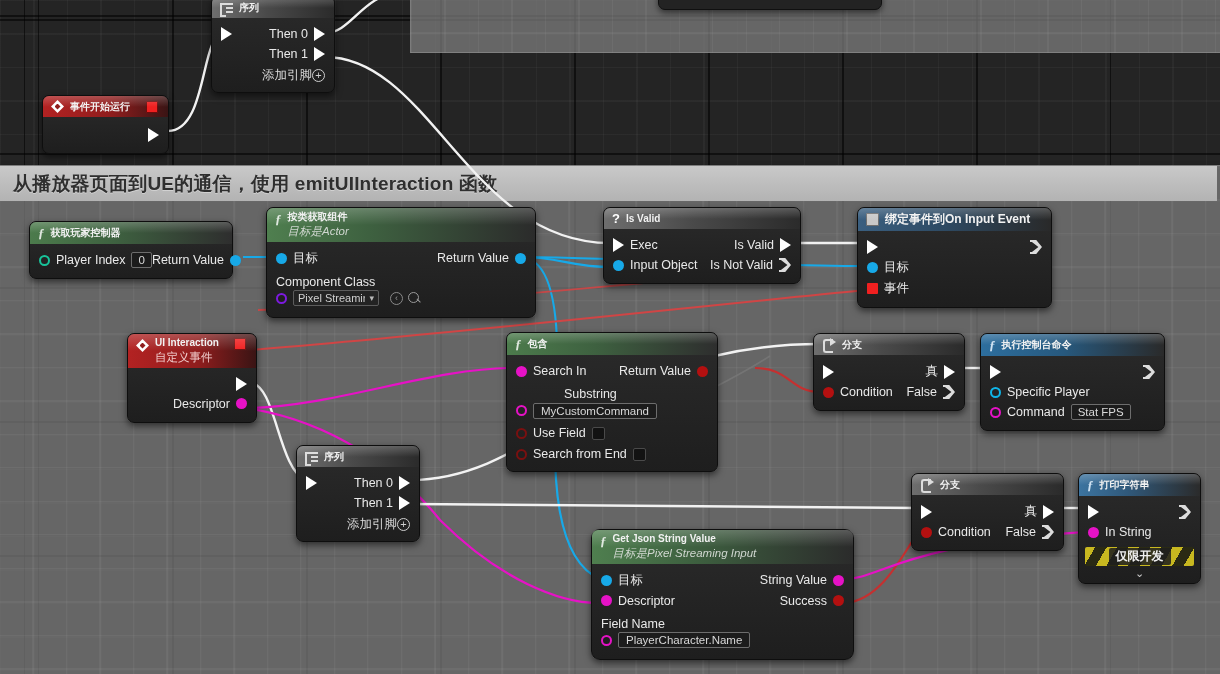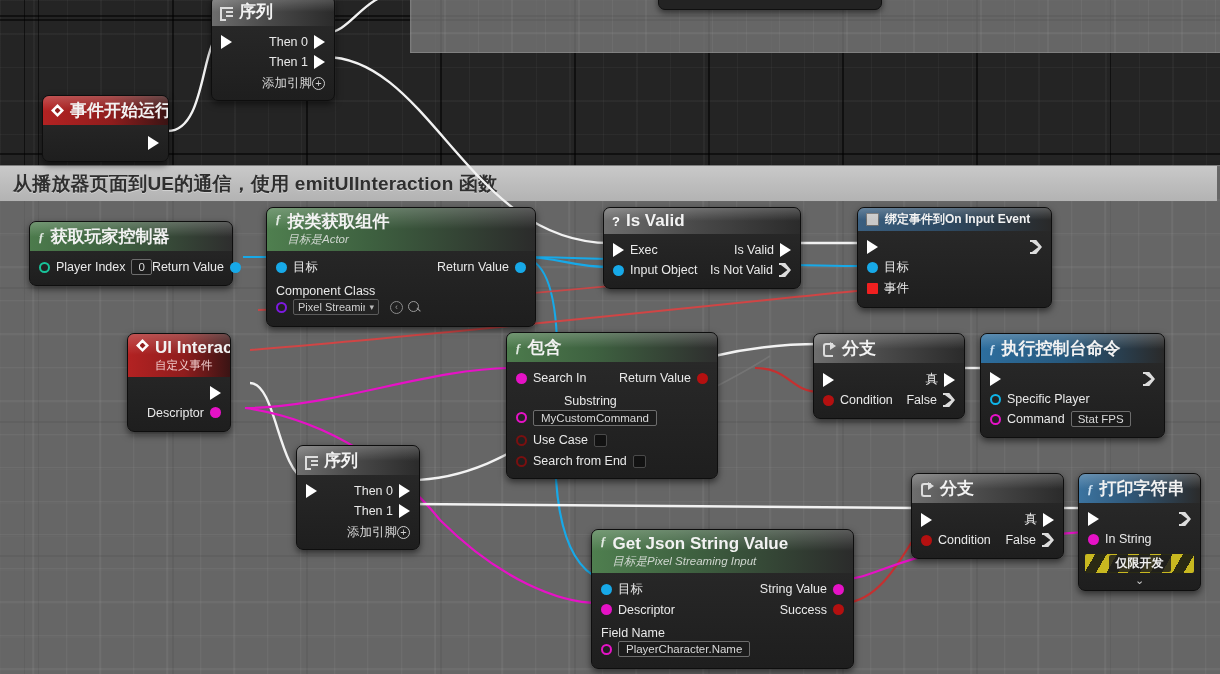--- a/index.html
+++ b/index.html
@@ -78,21 +78,21 @@
     pointer-events:none;
   }
   .nhead.fn    { background: linear-gradient(to right, #4c7b4c 0%, #3e6140 42%, #2e2e2e 100%); }
   .nhead.fn2   { background: linear-gradient(to right, #4f7f4f 0%, #3e6140 38%, #2b2b2b 100%); }
   .nhead.event { background: linear-gradient(to right, #b32222 0%, #8f1d1d 55%, #3a1414 100%); }
   .nhead.flow  { background: linear-gradient(to right, #6e6e6e 0%, #4a4a4a 45%, #2b2b2b 100%); }
   .nhead.blue  { background: linear-gradient(to right, #2d6e9e 0%, #27597e 45%, #2a2a2a 100%); }
   .nhead.ltblue{ background: linear-gradient(to right, #3c74a0 0%, #30597b 40%, #2b2b2b 100%); }
   .nhead.bind  { background: linear-gradient(to right, #3a5f80 0%, #2e4a63 45%, #292929 100%); }
 
-  .ntitle { font-size: 17px; font-weight: 700; color:#f2f2f2; white-space:nowrap; position:relative; z-index:2;}
+  .ntitle { font-size: 10px; font-weight: 700; color:#f2f2f2; white-space:nowrap; position:relative; z-index:2;}
   .nsub   { font-size: 11.5px; color:#cfd6cf; font-style: italic; white-space:nowrap; position:relative; z-index:2;}
   .headcol { display:flex; flex-direction:column; gap:0px; line-height:1.25; position:relative; z-index:2;}
   .nbody { padding: 6px 0 8px 0; }
 
   .row { display:flex; align-items:center; justify-content:space-between;
          padding: 2px 9px; min-height: 20px; position:relative; }
   .row .left, .row .right { display:flex; align-items:center; gap:6px; }
   .lbl { font-size: 12.5px; color:#e9e9e9; white-space:nowrap; }
 
   
@@ -396,21 +396,21 @@
       </div>
       <div class="row">
         <div class="left">
           <span style="width:11px;height:11px;background:#f02020;border-radius:1px;display:inline-block;"></span>
           <span class="lbl">事件</span>
         </div>
       </div>
     </div>
   </div>
 
-  <div class="node" style="left:127px; top:333px; width:104px;">
+  <div class="node" style="left:127px; top:333px; width:130px;">
     <div class="nhead event" style="align-items:flex-start;justify-content:space-between;padding-top:3px;padding-bottom:4px;">
       <span style="display:flex;align-items:flex-start;gap:6px;position:relative;z-index:2;">
         <span class="diamond" style="margin-top:2px;"></span>
         <span class="headcol">
           <span class="ntitle">UI Interaction</span>
           <span class="nsub" style="font-style:normal;color:#f0cccc;">自定义事件</span>
         </span>
       </span>
       <span class="evtbox" style="margin-top:1px;"></span>
     </div>
@@ -448,21 +448,21 @@
       </div>
       <div class="row" style="padding-top:1px;">
         <div class="left">
           <span class="pin hollow c-magenta"></span>
           <span class="field fieldwide" style="padding:1px 7px;">MyCustomCommand</span>
         </div>
       </div>
       <div class="row" style="padding-top:5px;">
         <div class="left">
           <span class="pin hollow c-dkred"></span>
-          <span class="lbl">Use Case</span>
+          <span class="lbl">Use Field</span>
           <span class="checkbox"></span>
         </div>
       </div>
       <div class="row" style="padding-top:5px;">
         <div class="left">
           <span class="pin hollow c-dkred"></span>
           <span class="lbl">Search from End</span>
           <span class="checkbox"></span>
         </div>
       </div>
@@ -549,21 +549,21 @@
           <span class="execOut"></span>
         </div>
       </div>
       <div class="addpin">
         <span class="lbl">添加引脚</span>
         <span class="plus">+</span>
       </div>
     </div>
   </div>
 
-  <div class="node" style="left:591px; top:529px; width:263px;">
+  <div class="node" style="left:591px; top:529px; width:263px;border-radius:9px;">
     <div class="nhead fn2" style="align-items:flex-start;padding-top:3px;padding-bottom:4px;">
       <span class="fglyph">ƒ</span>
       <span class="headcol">
         <span class="ntitle">Get Json String Value</span>
         <span class="nsub">目标是Pixel Streaming Input</span>
       </span>
     </div>
     <div class="nbody">
       <div class="row">
         <div class="left">

